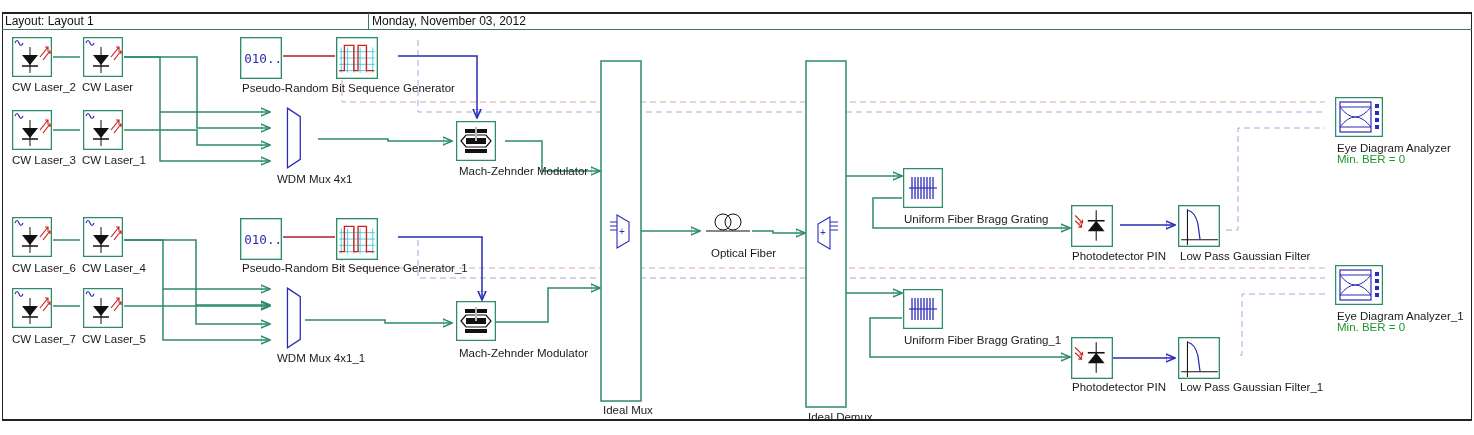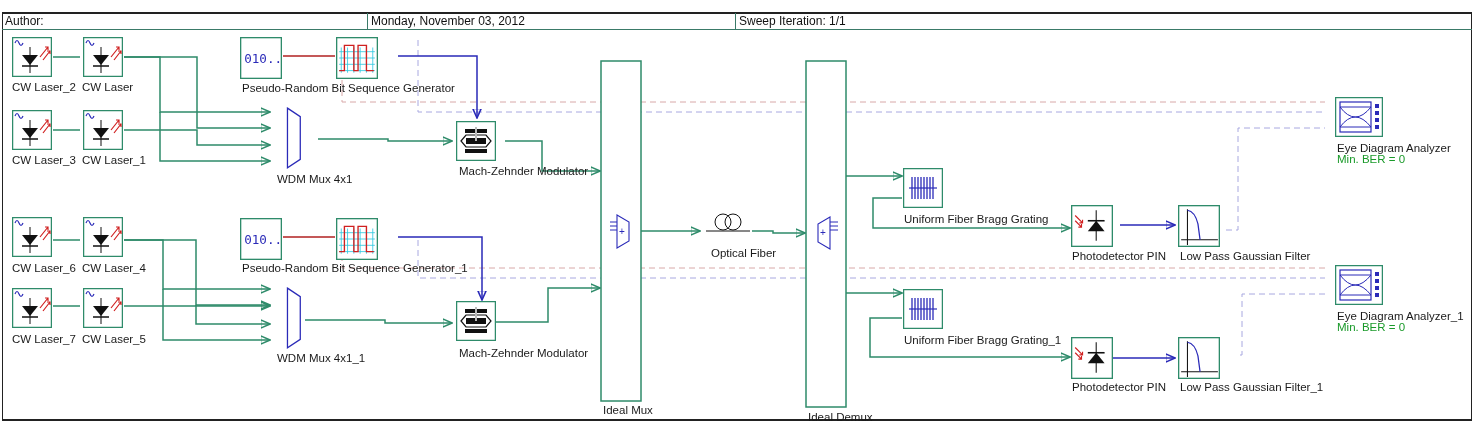--- a/index.html
+++ b/index.html
@@ -10,23 +10,22 @@
   .hcell:last-child { border-right: none; }
   svg#diagram { position: absolute; left: 0; top: 0; }
   svg text { font-family: "Liberation Sans", sans-serif; font-size: 11.5px; fill: #1a1a1a; }
   svg text.green { fill: #1a9a2a; }
 </style>
 </head>
 <body>
 
 <div id="frame"></div>
 <div id="header">
-  <div class="hcell" style="width:366px">Author:</div>
+  <div class="hcell" style="width:367px">Layout: Layout 1</div>
   <div class="hcell" style="width:368px">Monday, November 03, 2012</div>
-  <div class="hcell" style="width:369px">Sweep Iteration: 1/1</div>
 </div>
 
 <svg id="diagram" width="1474" height="435" xmlns="http://www.w3.org/2000/svg">
   <defs>
     <marker id="arrG" viewBox="0 0 10 10" refX="9" refY="5" markerWidth="7" markerHeight="7" orient="auto">
         <path d="M0,1 L9,5 L0,9 Z" fill="none" stroke="#2e8b6a" stroke-width="1.5"></path>
       </marker>
     <marker id="arrB" viewBox="0 0 10 10" refX="9" refY="5" markerWidth="7" markerHeight="7" orient="auto">
         <path d="M0,1 L9,5 L0,9 Z" fill="none" stroke="#2a2ab8" stroke-width="1.5"></path>
       </marker>

